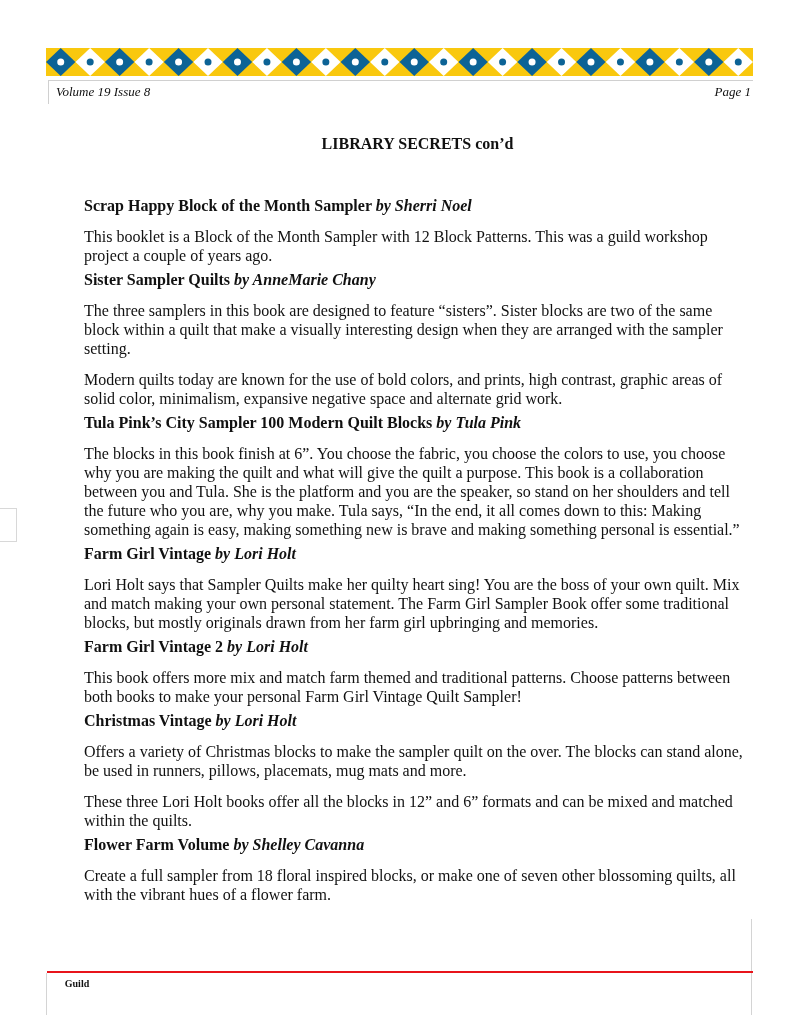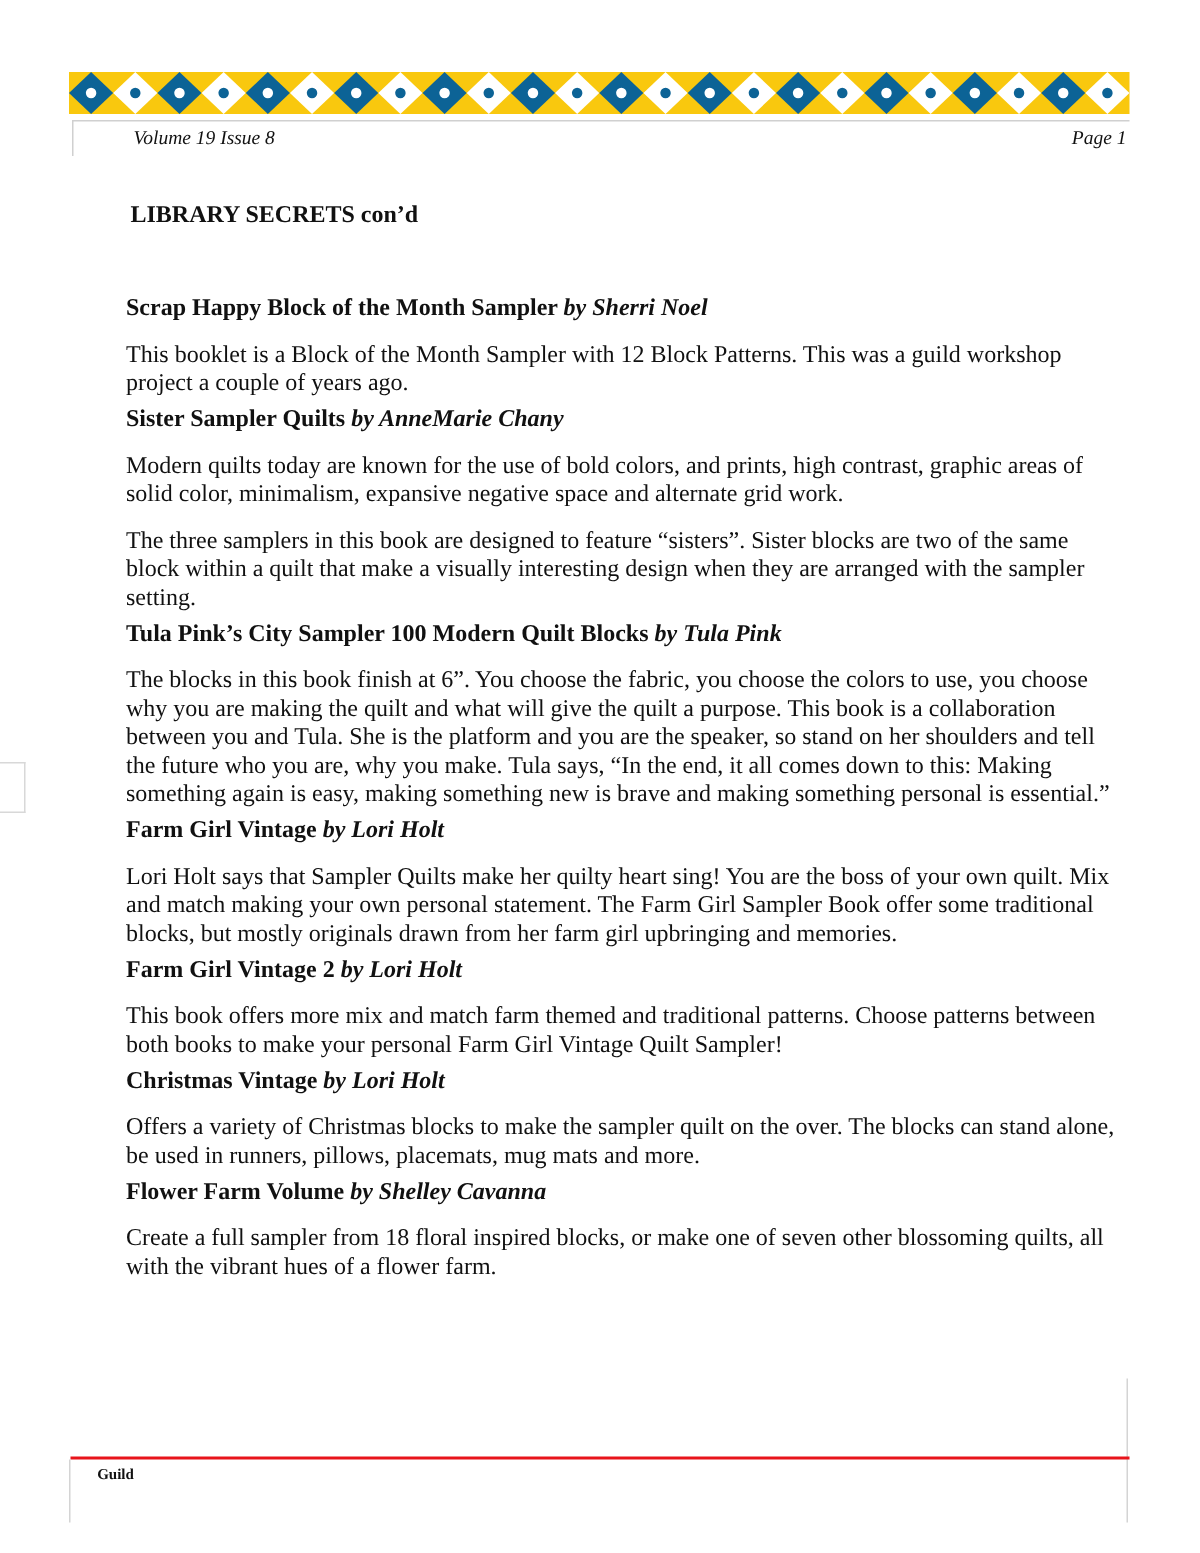--- a/index.html
+++ b/index.html
@@ -5,28 +5,28 @@
   html, body { margin: 0; padding: 0; background: #ffffff; }
   body { width: 800px; height: 1035px; position: relative; overflow: hidden;
          font-family: "Liberation Serif", "DejaVu Serif", serif; color: #111; }
 
   .band { position: absolute; left: 46px; top: 48px; width: 707px; height: 28px;
           background: #f9c80e; overflow: hidden; }
   .band svg { display: block; }
 
   .hdr-line { position: absolute; left: 48px; top: 80px; width: 705px; height: 1px; background: #d0d0d0; }
   .hdr-vline { position: absolute; left: 48px; top: 80px; width: 1px; height: 24px; background: #d0d0d0; }
-  .hdr-left { position: absolute; left: 56px; top: 84px; font-size: 13px; font-style: italic; margin-left: 33px; }
+  .hdr-left { position: absolute; left: 56px; top: 84px; font-size: 13px; font-style: italic; }
   .hdr-right { position: absolute; right: 49px; top: 84px; font-size: 13px; font-style: italic; }
 
   .side-box { position: absolute; left: -1px; top: 508px; width: 17px; height: 32px;
               border: 1px solid #d8d8d8; border-left: none; }
 
   .content { position: absolute; left: 84px; top: 134px; width: 664px; font-size: 16px; line-height: 19px; }
-  .title { font-weight: bold; font-size: 16px; margin: 0 0 43px 0; padding-left: 3px; }
+  .title { text-align: center; font-weight: bold; font-size: 16px; margin: 0 0 43px 0; padding-left: 3px; }
   .entry-h { font-weight: bold; margin: 0 0 5px 0; }
   .entry-h .by { font-style: italic; }
   .para { margin: 12px 0 5px 0; }
 
   .ftr-vline-r { position: absolute; left: 751px; top: 919px; width: 1px; height: 96px; background: #d4d4d4; }
   .ftr-red { position: absolute; left: 47px; top: 971px; width: 706px; height: 2px; background: #e8141b; }
   .ftr-vline-l { position: absolute; left: 46px; top: 973px; width: 1px; height: 42px; background: #d4d4d4; }
   .ftr-text { position: absolute; left: 64px; top: 977px; width: 26px; font-size: 10px; line-height: 14px;
               font-weight: bold; text-align: center; word-break: break-all; }
 </style>
@@ -92,30 +92,31 @@
 <div class="hdr-right">Page 1</div>
 
 <div class="side-box"></div>
 
 <div class="content">
   <div class="title">LIBRARY SECRETS con’d</div>
   <div id="entries">
       <div class="entry-h"><span>Scrap Happy Block of the Month Sampler</span> <span class="by">by Sherri Noel</span></div>
       <div class="para">This booklet is a Block of the Month Sampler with 12 Block Patterns.  This was a guild workshop project a couple of years ago.</div>
       <div class="entry-h"><span>Sister Sampler Quilts</span> <span class="by">by AnneMarie Chany</span></div>
+      <div class="para">The three samplers in this book are designed to feature “sisters”.  Sister blocks are two of the same block within a quilt that make a visually interesting design when they are arranged with the sampler setting.</div>
       <div class="para">Modern quilts today are known for the use of bold colors, and prints, high contrast, graphic areas of solid color, minimalism, expansive negative space and alternate grid work.</div>
-      <div class="para">The three samplers in this book are designed to feature “sisters”.  Sister blocks are two of the same block within a quilt that make a visually interesting design when they are arranged with the sampler setting.</div>
       <div class="entry-h"><span>Tula Pink’s City Sampler 100 Modern Quilt Blocks</span> <span class="by">by Tula Pink</span></div>
       <div class="para">The blocks in this book finish at 6”.  You choose the fabric, you choose the colors to use, you choose why you are making the quilt and what will give the quilt a purpose.  This book is a collaboration between you and Tula.  She is the platform and you are the speaker, so stand on her shoulders and tell the future who you are, why you make.  Tula says, “In the end, it all comes down to this:  Making something again is easy, making something new is brave and making something personal is essential.”</div>
       <div class="entry-h"><span>Farm Girl Vintage</span> <span class="by">by Lori Holt</span></div>
       <div class="para">Lori Holt says that Sampler Quilts make her quilty heart sing!  You are the boss of your own quilt.  Mix and match making your own personal statement.  The Farm Girl Sampler Book offer some traditional blocks, but mostly originals drawn from her farm girl upbringing and memories.</div>
       <div class="entry-h"><span>Farm Girl Vintage 2</span> <span class="by">by Lori Holt</span></div>
       <div class="para">This book offers more mix and match farm themed and traditional patterns.  Choose patterns between both books to make your personal Farm Girl Vintage Quilt Sampler!</div>
       <div class="entry-h"><span>Christmas Vintage</span> <span class="by">by Lori Holt</span></div>
       <div class="para">Offers a variety of Christmas blocks to make the sampler quilt on the over.  The blocks can stand alone, be used in runners, pillows, placemats, mug mats and more.</div>
+      <div class="para">These three Lori Holt books offer all the blocks in 12” and 6” formats and can be mixed and matched within the quilts.</div>
       <div class="entry-h"><span>Flower Farm Volume</span> <span class="by">by Shelley Cavanna</span></div>
       <div class="para">Create a full sampler from 18 floral inspired blocks, or make one of seven other blossoming quilts, all with the vibrant hues of a flower farm.</div>
     </div>
 </div>
 
 <div class="ftr-vline-r"></div>
 <div class="ftr-red"></div>
 <div class="ftr-vline-l"></div>
 <div class="ftr-text">Guild</div>
 

